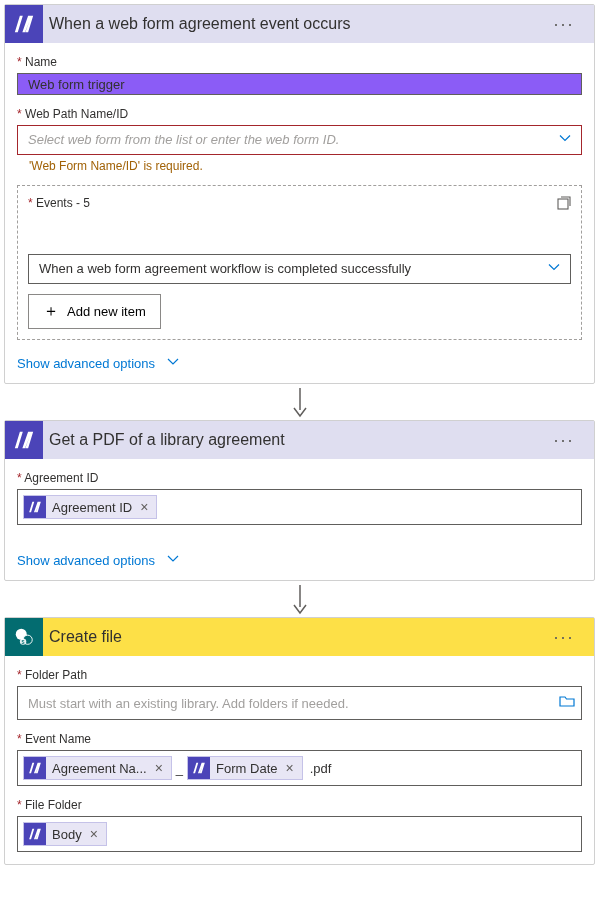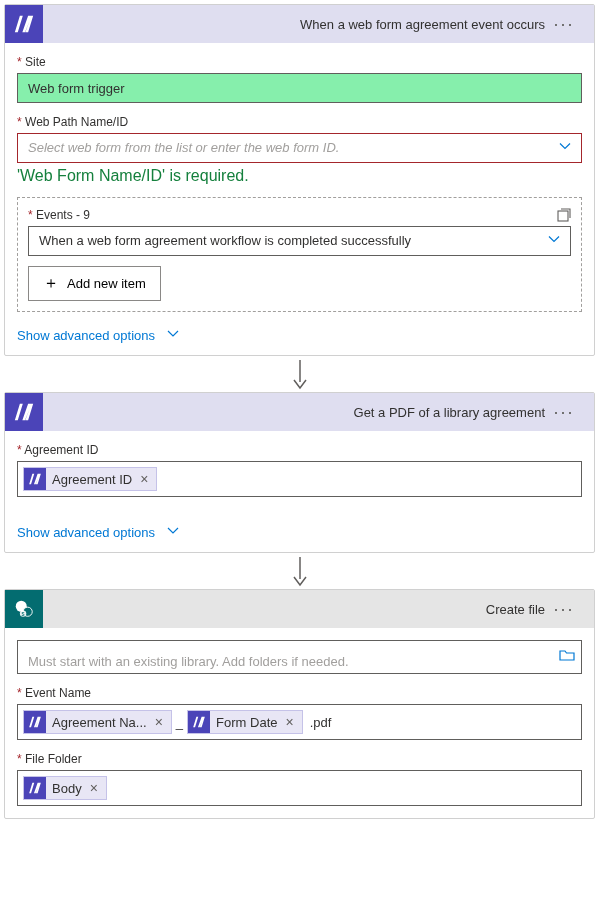--- a/index.html
+++ b/index.html
@@ -2,64 +2,64 @@
 <html><head>
   <meta charset="utf-8">
   <style>
     * { margin: 0; padding: 0; box-sizing: border-box; font-family: "Segoe UI", -apple-system, sans-serif; }
     body { background: #ffffff; padding: 4px; width: 599px; }
 
     .card { border: 1px solid #d0d0d0; border-radius: 2px; background: #ffffff; margin-bottom: 0; }
 
     .card-header { display: flex; align-items: center; padding: 0 12px 0 0; height: 38px; }
     .card-header.adobe { background: #dfdef0; }
-    .card-header.sharepoint { background: #e5e5e5; }
+    .card-header.sharepoint { background: #fde047; }
 
     .header-icon { width: 38px; height: 38px; display: flex; align-items: center; justify-content: center; margin-right: 6px; }
     .header-icon.adobe { background: #4b44b8; }
     .header-icon.sharepoint { background: #036c70; }
     .header-icon svg { width: 22px; height: 22px; fill: white; }
 
-    .card-title { flex: 1; font-size: 13px; color: #323130; font-weight: 400; text-align: right; }
+    .card-title { flex: 1; font-size: 16px; color: #323130; font-weight: 400; }
     .more-icon { font-size: 18px; color: #605e5c; letter-spacing: 1px; cursor: pointer; padding: 4px 8px; }
     .more-icon::before { content: "\00b7\00b7\00b7"; }
 
     .card-body { padding: 12px 12px 8px 12px; }
 
     .field { margin-bottom: 12px; }
     .field-label { font-size: 12px; color: #323130; margin-bottom: 4px; display: block; }
     .required::before { content: "* "; color: #a4262c; }
 
-    .text-input { width: 100%; border: 1px solid #605e5c; padding: 6px 10px; font-size: 13px; color: #323130; height: 30px; background: #86efac; }
+    .text-input { width: 100%; border: 1px solid #605e5c; padding: 6px 10px; font-size: 13px; color: #323130; height: 22px; background: #8b5cf6; }
     .text-input::placeholder { color: #a19f9d; }
 
     .dropdown { position: relative; width: 100%; display: flex; align-items: center; }
     .dropdown-inner { flex: 1; border: 1px solid #605e5c; padding: 6px 30px 6px 10px; font-size: 13px; height: 30px; background: white; position: relative; }
     .dropdown-inner.error { border: 1px solid #a4262c; }
     .dropdown-inner.placeholder { color: #a19f9d; font-style: italic; }
     .dropdown-inner .chevron { position: absolute; right: 10px; top: 50%; transform: translateY(-50%); font-size: 12px; color: #0078d4; }
     .dropdown-inner.error .chevron { color: #0078d4; }
-    .dropdown-inner:not(.placeholder):not(.error) { color: #323130; }
-
-    .error-msg { color: #15803d; font-size: 16px; margin-top: 4px; }
+    .dropdown-inner:not(.placeholder):not(.error) { color: #323130; margin-top: 40px; }
+
+    .error-msg { color: #a16207; font-size: 12px; margin-top: 4px; margin-left: 12px; }
 
     .events-box { border: 1px dashed #a19f9d; padding: 10px; position: relative; }
     .events-toggle { position: absolute; top: 10px; right: 10px; cursor: pointer; color: #605e5c; }
 
     .btn-add { display: inline-flex; align-items: center; gap: 8px; border: 1px solid #8a8886; padding: 6px 14px; font-size: 13px; background: white; cursor: pointer; margin-top: 10px; }
     .btn-add .plus { font-size: 16px; font-weight: 300; }
 
     .adv-link { color: #0078d4; font-size: 13px; padding: 8px 12px 12px 12px; display: inline-flex; align-items: center; gap: 12px; cursor: pointer; }
     .adv-link .chev { font-size: 12px; }
 
     .arrow-connector { display: flex; justify-content: center; padding: 4px 0; position: relative; height: 36px; }
     .arrow-connector svg { width: 20px; height: 30px; }
 
     .token-input { width: 100%; border: 1px solid #605e5c; padding: 4px 4px; min-height: 34px; background: white; display: flex; align-items: center; flex-wrap: wrap; gap: 2px; }
-    .token-input.withaction { padding-right: 28px; position: relative; align-items: flex-end; }
+    .token-input.withaction { padding-right: 28px; position: relative; }
 
     .token { display: inline-flex; align-items: center; background: #e8e6f5; border: 1px solid #c5c2e8; padding: 0 4px 0 0; margin: 1px; height: 24px; font-size: 13px; }
     .token-icon { width: 22px; height: 22px; background: #4b44b8; display: flex; align-items: center; justify-content: center; margin-right: 6px; }
     .token-icon svg { width: 14px; height: 14px; fill: white; }
     .token-label { color: #323130; margin-right: 4px; }
     .token-x { color: #605e5c; font-size: 14px; cursor: pointer; padding: 0 4px; }
 
     .plain-suffix { font-size: 13px; color: #323130; margin-left: 4px; }
 
     .folder-action { position: absolute; right: 6px; top: 50%; transform: translateY(-50%); color: #0078d4; cursor: pointer; }
@@ -72,21 +72,21 @@
     <div class="header-icon adobe">
       <svg viewBox="0 0 24 24">
           <path d="M7.5 3h3.2l-5.5 18H2L7.5 3zm9 0H22l-5.5 18h-3.2L18 9 13 21h-2.8L16.5 3z"></path>
         </svg>
     </div>
     <span class="card-title">When a web form agreement event occurs</span>
     <span class="more-icon"></span>
   </div>
   <div class="card-body">
     <div class="field">
-      <label class="field-label required">Site</label>
+      <label class="field-label required">Name</label>
       <input class="text-input" value="Web form trigger" style="">
     </div>
     <div class="field">
       <label class="field-label required">Web Path Name/ID</label>
       <div class="dropdown">
         <div class="dropdown-inner error placeholder">
           <span>Select web form from the list or enter the web form ID.</span>
           <span class="chevron">
             <svg width="12" height="12" viewBox="0 0 12 12">
                 <path d="M1 3l5 5 5-5" stroke="#0078d4" stroke-width="1.2" fill="none"></path>
@@ -97,21 +97,21 @@
       <div class="error-msg">'Web Form Name/ID' is required.</div>
     </div>
     <div class="events-box">
       <span class="events-toggle">
         <svg width="16" height="16" viewBox="0 0 16 16" fill="none" stroke="#605e5c" stroke-width="1.1">
             <rect x="3" y="3" width="10" height="10"></rect>
             <path d="M6 1h9v9"></path>
           </svg>
       </span>
       <div class="field" style="margin-bottom:0;">
-        <label class="field-label required">Events - 9</label>
+        <label class="field-label required">Events - 5</label>
         <div class="dropdown">
           <div class="dropdown-inner">
             <span>When a web form agreement workflow is completed successfully</span>
             <span class="chevron">
               <svg width="12" height="12" viewBox="0 0 12 12">
                   <path d="M1 3l5 5 5-5" stroke="#0078d4" stroke-width="1.2" fill="none"></path>
                 </svg>
             </span>
           </div>
         </div>
@@ -190,20 +190,21 @@
           <circle cx="16" cy="15" r="5" fill="#036c70" stroke="white" stroke-width="1"></circle>
           <circle cx="11" cy="17" r="3.5" fill="white" opacity="0.9"></circle>
           <text x="11" y="19.5" font-size="5" fill="#036c70" text-anchor="middle" font-weight="bold">S</text>
         </svg>
     </div>
     <span class="card-title">Create file</span>
     <span class="more-icon"></span>
   </div>
   <div class="card-body">
     <div class="field">
+      <label class="field-label required">Folder Path</label>
       <div class="token-input withaction">
         <span style="color:#a19f9d; font-size:13px; padding-left:6px;">Must start with an existing library. Add folders if needed.</span>
         <span class="folder-action">
           <svg width="16" height="14" viewBox="0 0 16 14" fill="none" stroke="#0078d4" stroke-width="1.2">
               <path d="M1 3h5l1.5 2H15v7H1V3z"></path>
             </svg>
         </span>
       </div>
     </div>
     <div class="field">

